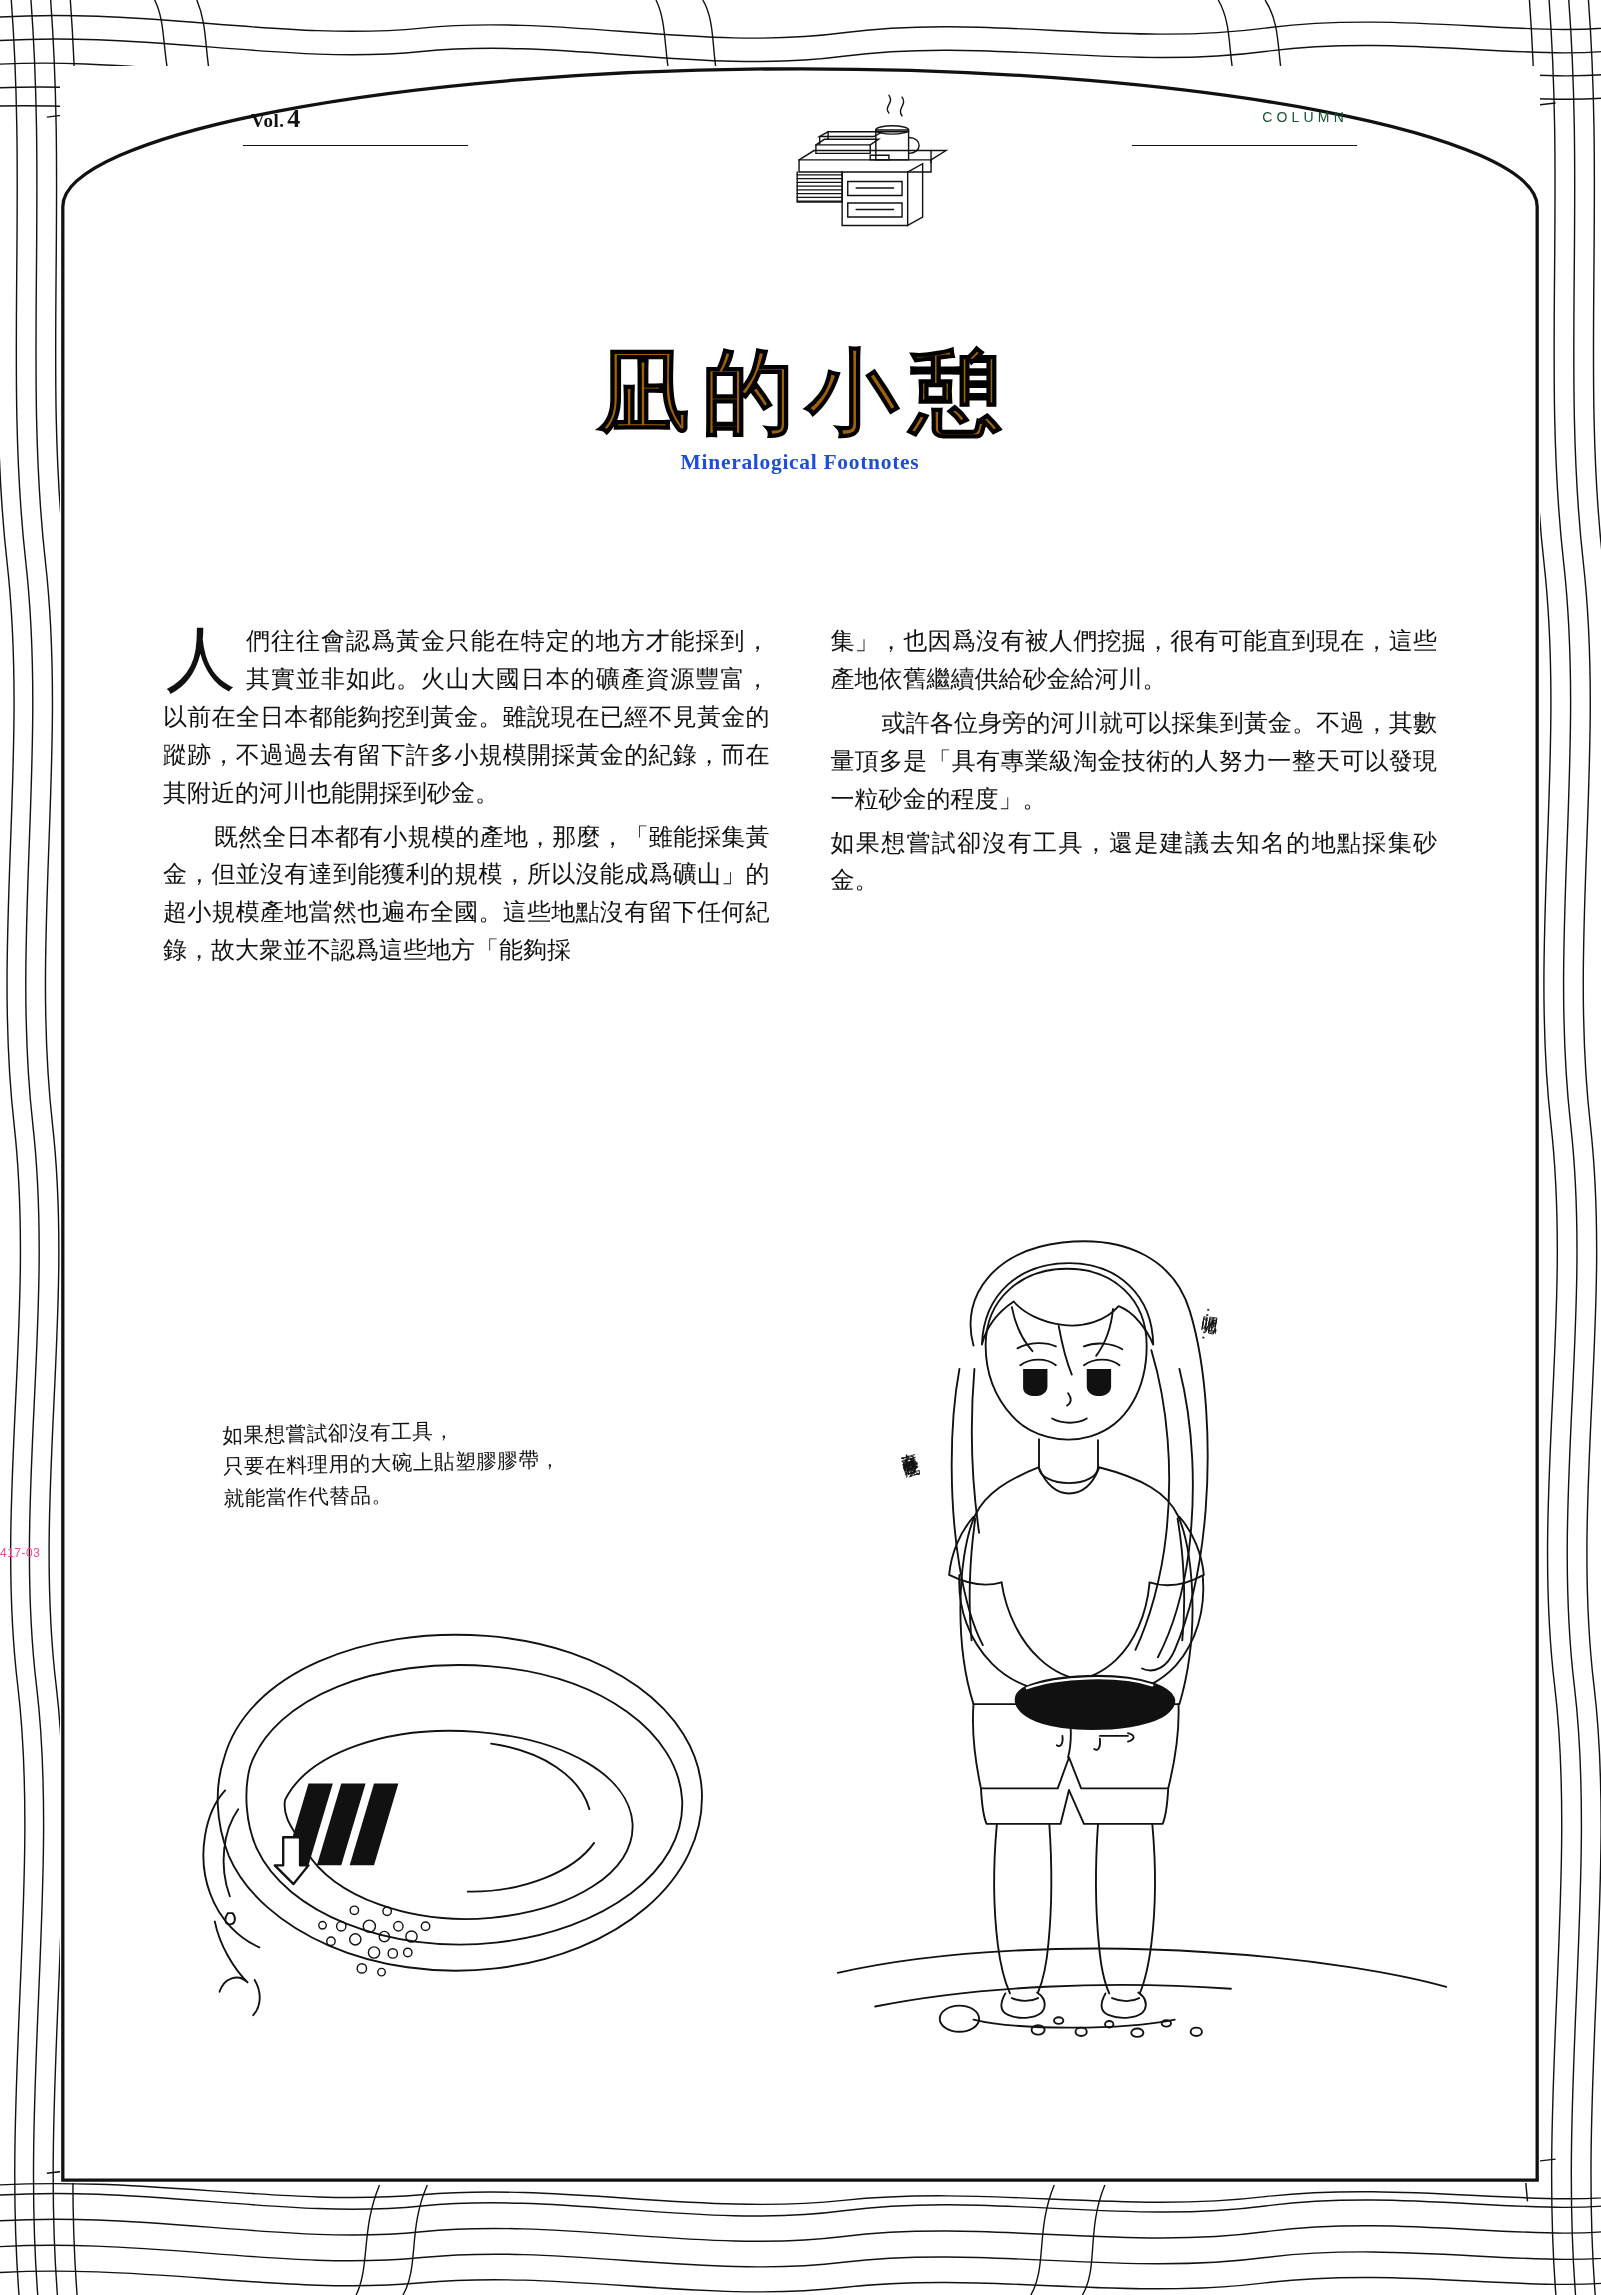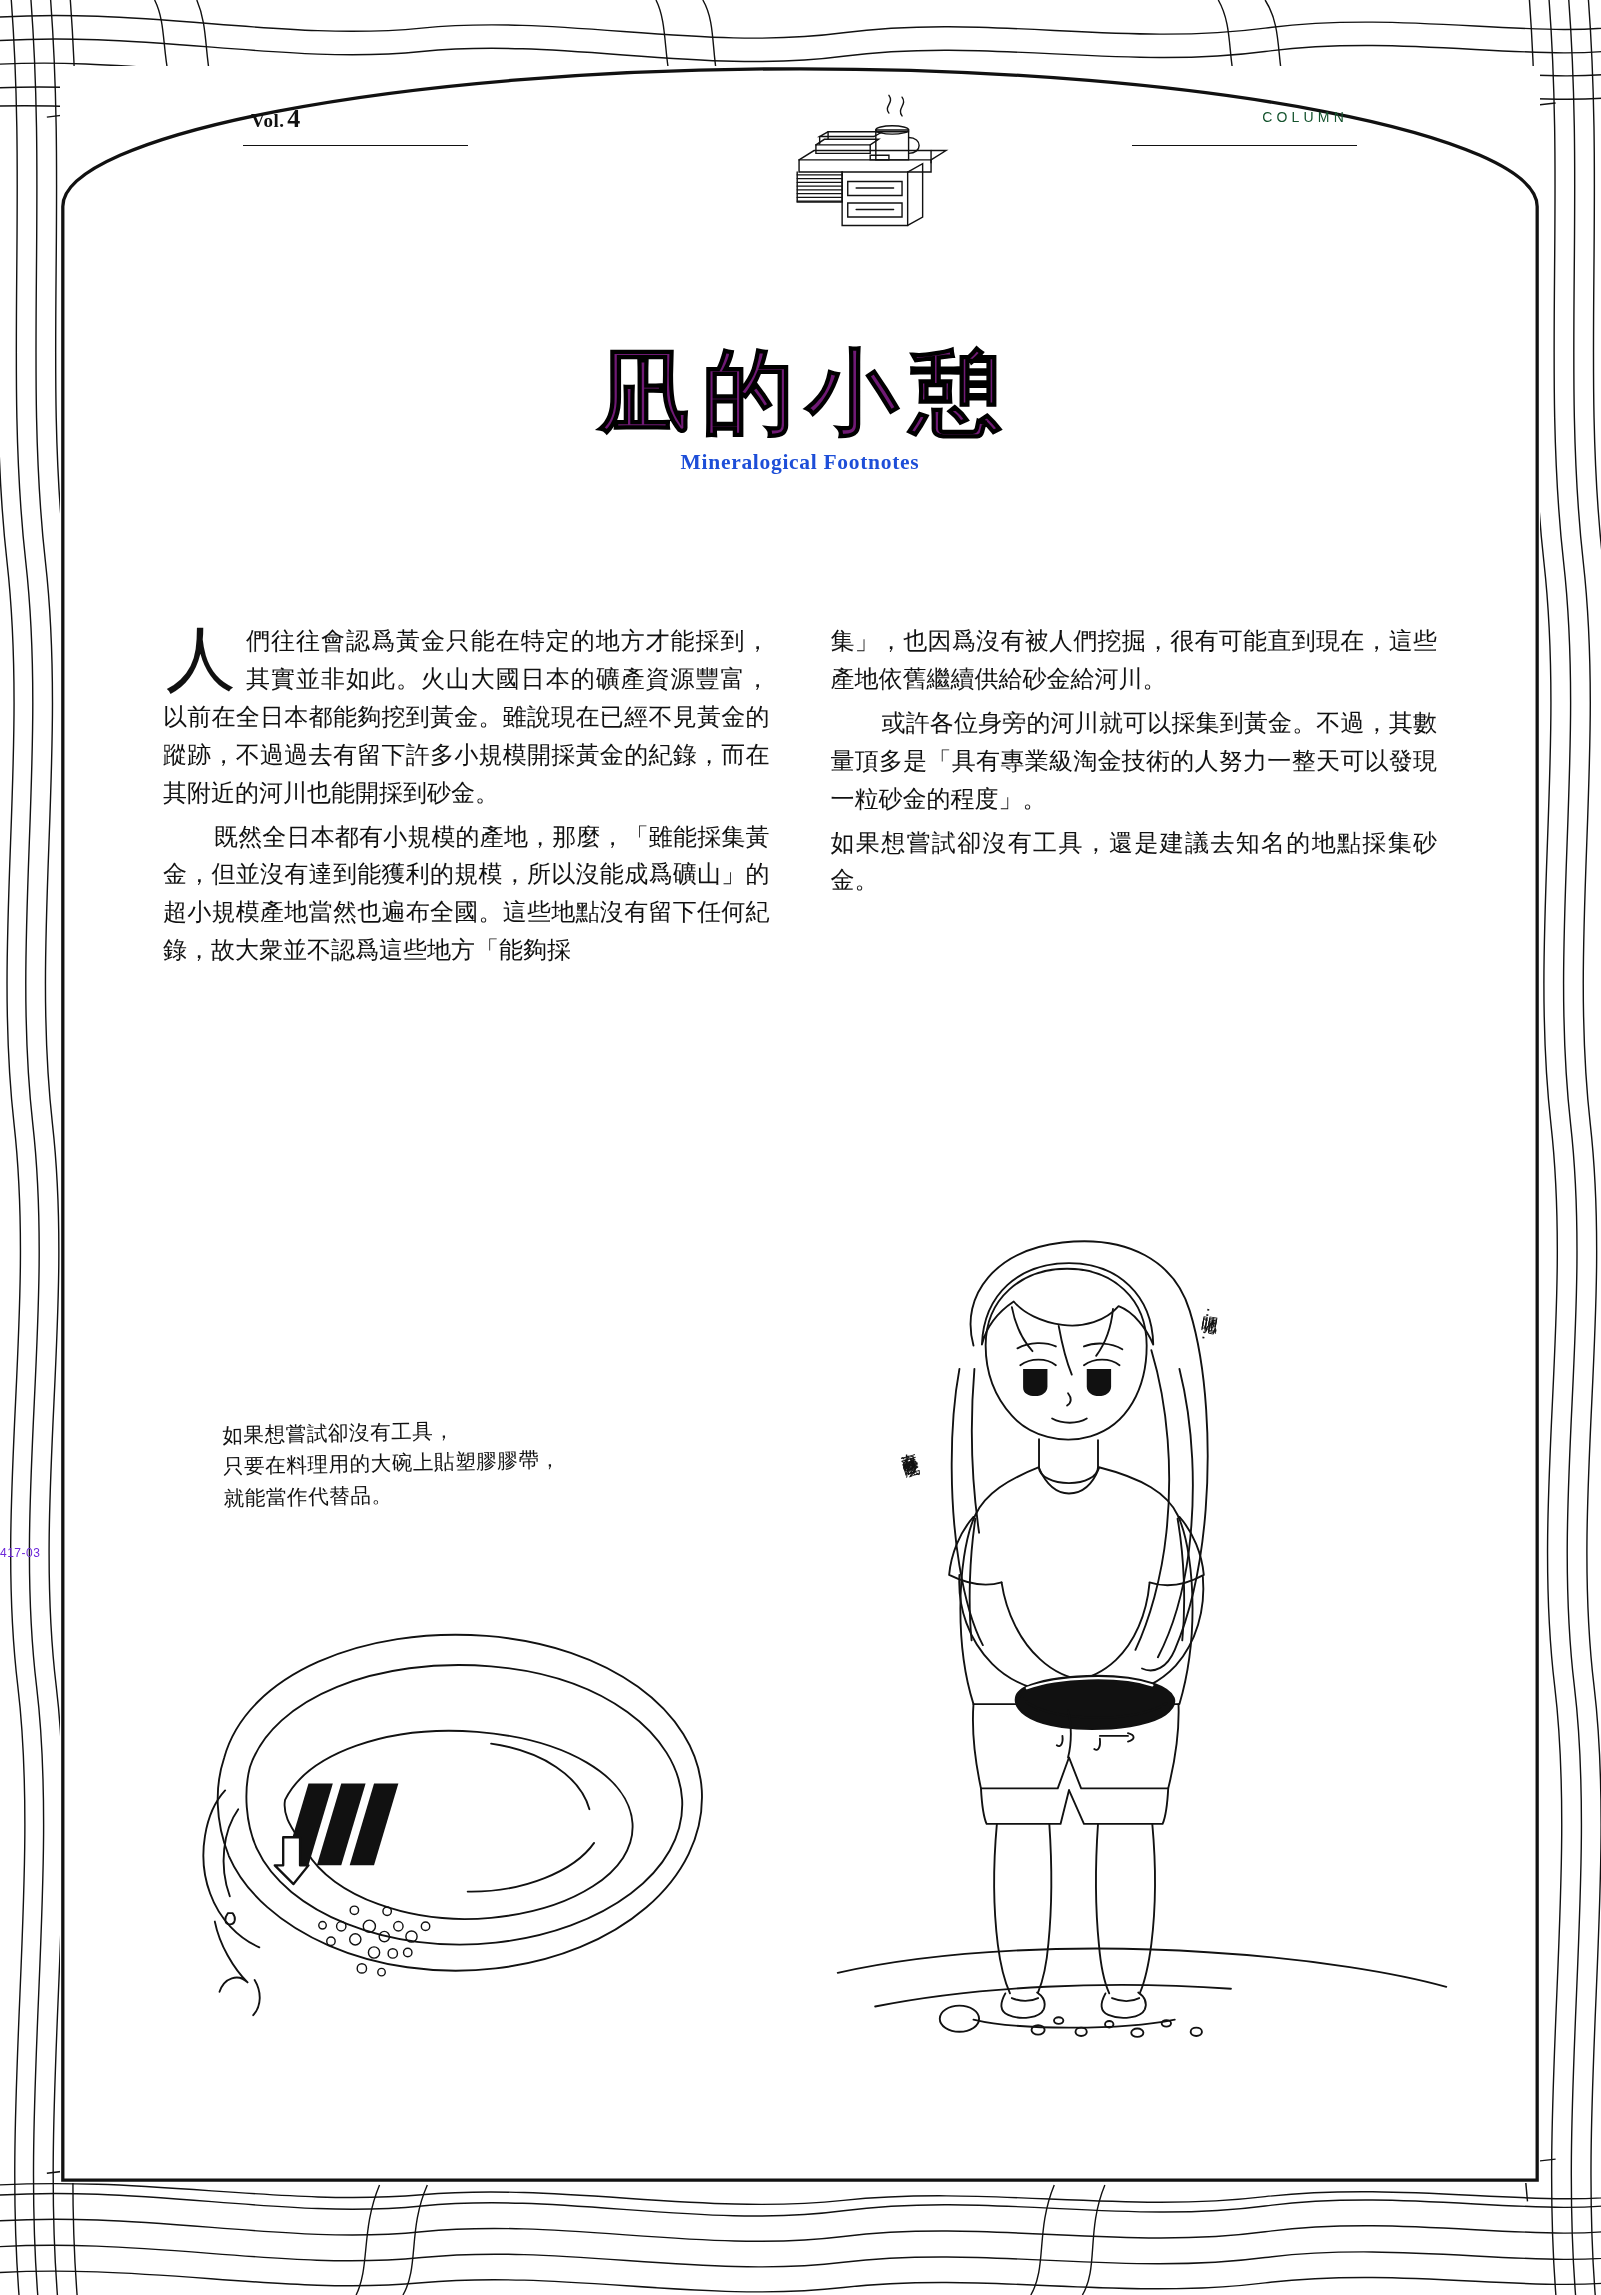--- a/index.html
+++ b/index.html
@@ -112,21 +112,21 @@
     top: 281px;
     left: 0;
     width: 100%;
     text-align: center;
   }
   .title-main {
     font-family: "DejaVu Sans", sans-serif;
     font-weight: bold;
     font-size: 92px;
     letter-spacing: 12px;
-    color: #701a75;
+    color: #a16207;
     line-height: 1.0;
     -webkit-text-stroke: 1.4px #000;
     padding-left: 12px;
   }
   .title-sub {
     margin-top: 11.2px;
     font-family: "Liberation Serif", serif;
     font-weight: bold;
     font-size: 21.5px;
     letter-spacing: 0.7px;
@@ -229,21 +229,21 @@
     height: 108px;
     letter-spacing: 1.4px;
   }
 
   .corner-code {
     position: absolute;
     left: 0px;
     top: 1546px;
     font-family: "Liberation Sans", sans-serif;
     font-size: 12px;
-    color: #6d28d9;
+    color: #ec4899;
     letter-spacing: 0.5px;
     z-index: 3;
   }
 </style>
 </head>
 <body>
 
 <div id="page">
 
   <div id="contour-bg">

